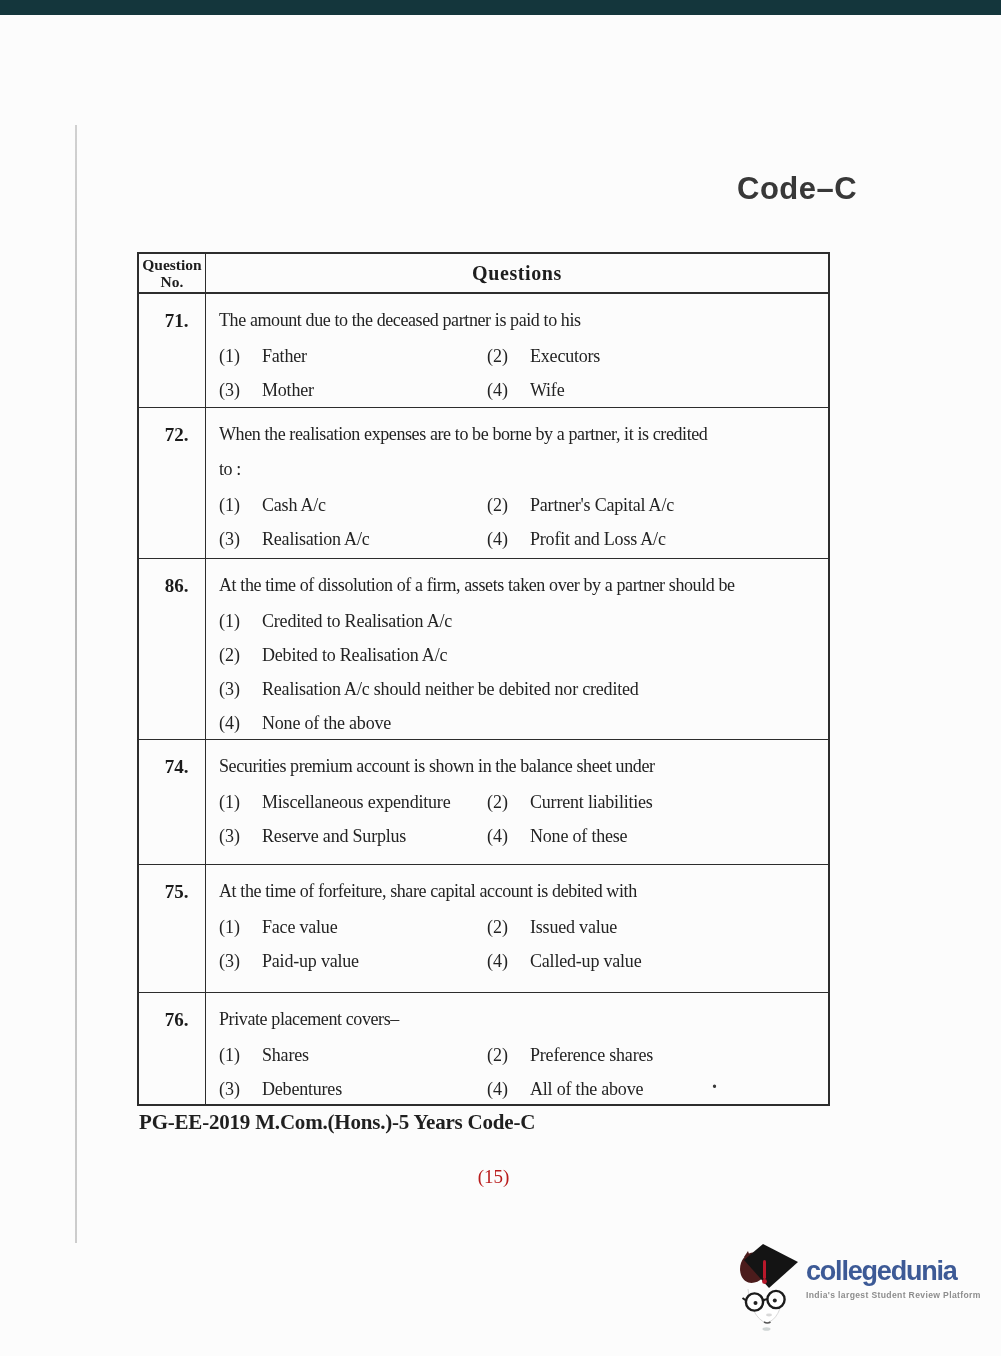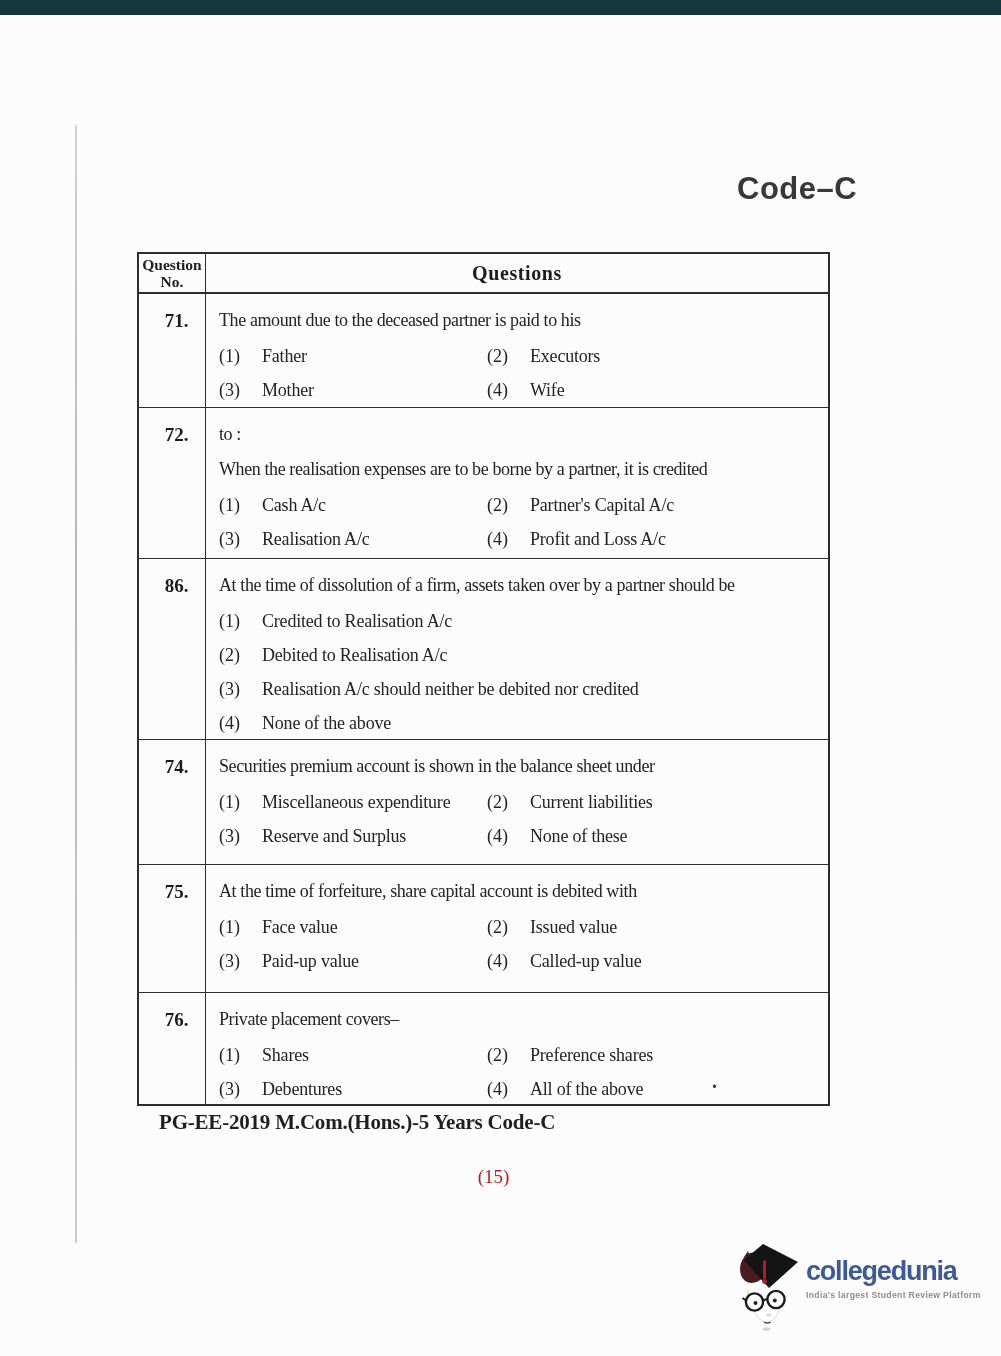--- a/index.html
+++ b/index.html
@@ -57,21 +57,21 @@
     white-space:nowrap;color:#232323;
   }
   .options{margin-top:1px;}
   .opt-row{height:34px;display:flex;align-items:center;}
   .opt{display:inline-flex;min-width:268px;box-sizing:border-box;}
   .onum{display:inline-block;width:43px;flex:none;font-size:18px;color:#232323;}
   .olabel{font-size:18px;letter-spacing:-0.2px;white-space:nowrap;color:#232323;}
   
   .footer-line{
     position:absolute;left:139px;top:1110px;
-    font-weight:bold;font-size:21px;letter-spacing:-0.2px;color:#1f1f1f;margin-left:20px;
+    font-weight:bold;font-size:21px;letter-spacing:-0.2px;color:#1f1f1f;
   }
   .page-num{
     position:absolute;left:137px;top:1166px;width:713px;text-align:center;
     font-size:19px;color:#b91c1c;
   }
   .artifact-dot{
     position:absolute;left:712px;top:1070px;font-size:20px;font-weight:bold;color:#3a3a3a;
   }
   
   .logo{position:absolute;left:738px;top:1243px;display:flex;align-items:flex-start;}
@@ -142,22 +142,22 @@
           </div>
     </div>
   </div>
 
   <div class="q-row">
     <div class="qno-cell">
       <span class="qno">72.</span>
     </div>
     <div class="q-cell">
       <div class="q-text">
+            <div>When the realisation expenses are to be borne by a partner, it is credited</div>
             <div>to :</div>
-            <div>When the realisation expenses are to be borne by a partner, it is credited</div>
           </div>
       <div class="options">
             <div class="opt-row">
               <span class="opt">
                 <span class="onum">(1)</span>
                 <span class="olabel">Cash A/c</span>
               </span>
               <span class="opt">
                 <span class="onum">(2)</span>
                 <span class="olabel">Partner's Capital A/c</span>

